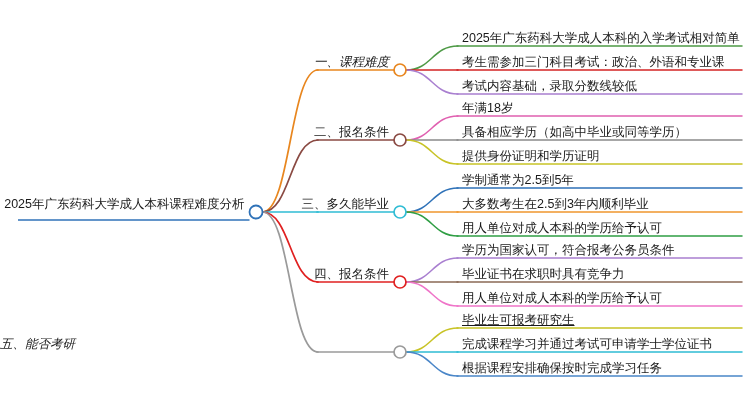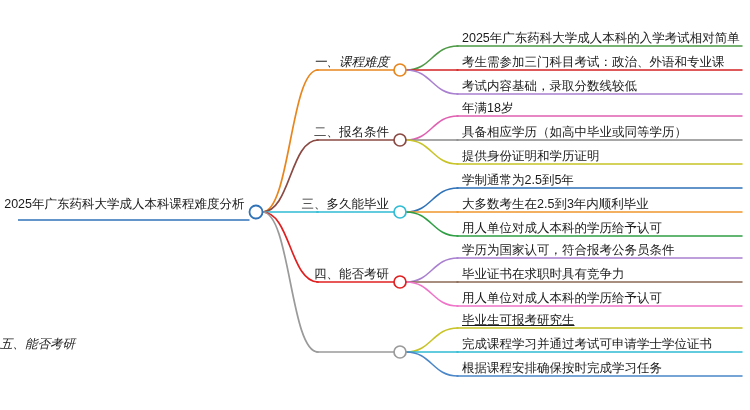--- a/index.html
+++ b/index.html
@@ -113,21 +113,21 @@
     <div class="map-label leaf-label" style="top: 55px; left: 462px;">考生需参加三门科目考试：政治、外语和专业课</div>
     <div class="map-label leaf-label" style="top: 79px; left: 462px;">考试内容基础，录取分数线较低</div>
     <div class="map-label branch-label" style="top: 125px; left: 0px; width: 392px; text-align: right; padding-right: 3px; box-sizing: border-box; padding-left: 46px;">二、报名条件</div>
     <div class="map-label leaf-label" style="top: 101px; left: 462px;">年满18岁</div>
     <div class="map-label leaf-label" style="top: 125px; left: 462px;">具备相应学历（如高中毕业或同等学历）</div>
     <div class="map-label leaf-label" style="top: 149px; left: 462px;">提供身份证明和学历证明</div>
     <div class="map-label branch-label" style="top: 197px; left: 0px; width: 392px; text-align: right; padding-right: 3px; box-sizing: border-box;">三、多久能毕业</div>
     <div class="map-label leaf-label" style="top: 173px; left: 462px;">学制通常为2.5到5年</div>
     <div class="map-label leaf-label" style="top: 197px; left: 462px;">大多数考生在2.5到3年内顺利毕业</div>
     <div class="map-label leaf-label" style="top: 221px; left: 462px;">用人单位对成人本科的学历给予认可</div>
-    <div class="map-label branch-label" style="top: 267px; left: 0px; width: 392px; text-align: right; padding-right: 3px; box-sizing: border-box;">四、能否考研</div>
+    <div class="map-label branch-label" style="top: 267px; left: 0px; width: 392px; text-align: right; padding-right: 3px; box-sizing: border-box;">四、报名条件</div>
     <div class="map-label leaf-label" style="top: 243px; left: 462px;">学历为国家认可，符合报考公务员条件</div>
     <div class="map-label leaf-label" style="top: 267px; left: 462px;">毕业证书在求职时具有竞争力</div>
     <div class="map-label leaf-label" style="top: 291px; left: 462px;">用人单位对成人本科的学历给予认可</div>
     <div class="map-label branch-label" style="top: 337px; left: 0px; width: 392px; padding-right: 3px; box-sizing: border-box; font-style: italic;">五、能否考研</div>
     <div class="map-label leaf-label" style="top: 313px; left: 462px; text-decoration: underline;">毕业生可报考研究生</div>
     <div class="map-label leaf-label" style="top: 337px; left: 462px;">完成课程学习并通过考试可申请学士学位证书</div>
     <div class="map-label leaf-label" style="top: 361px; left: 462px;">根据课程安排确保按时完成学习任务</div>
     <div class="map-label root-label" style="top: 197px; left: 0px; width: 247.5px; text-align: right; padding-right: 3px; box-sizing: border-box;">2025年广东药科大学成人本科课程难度分析</div>
   </div>
 

